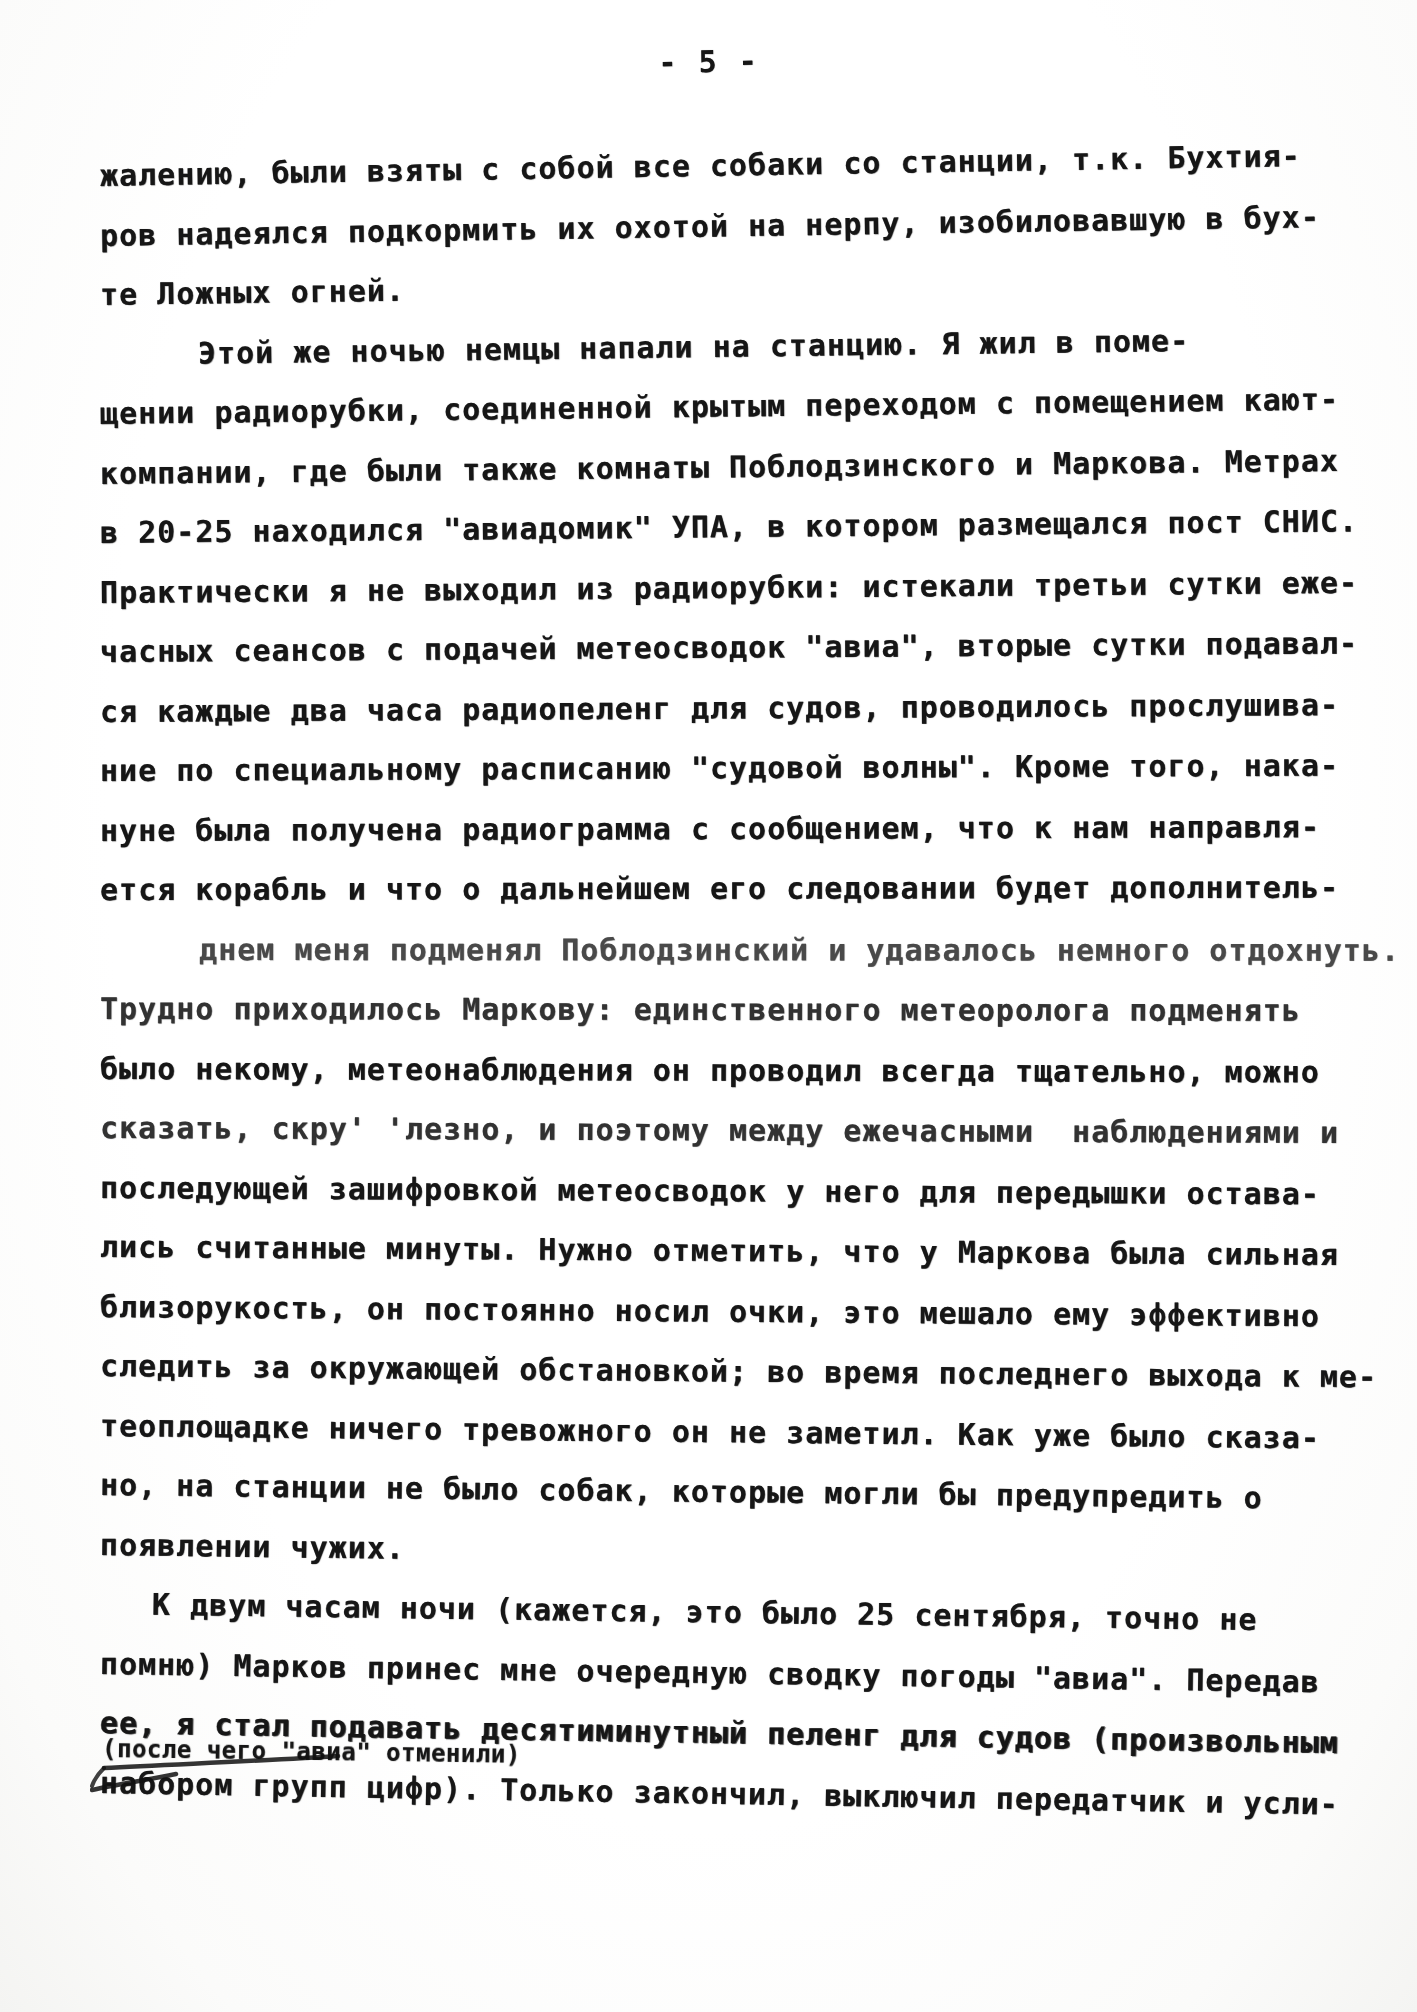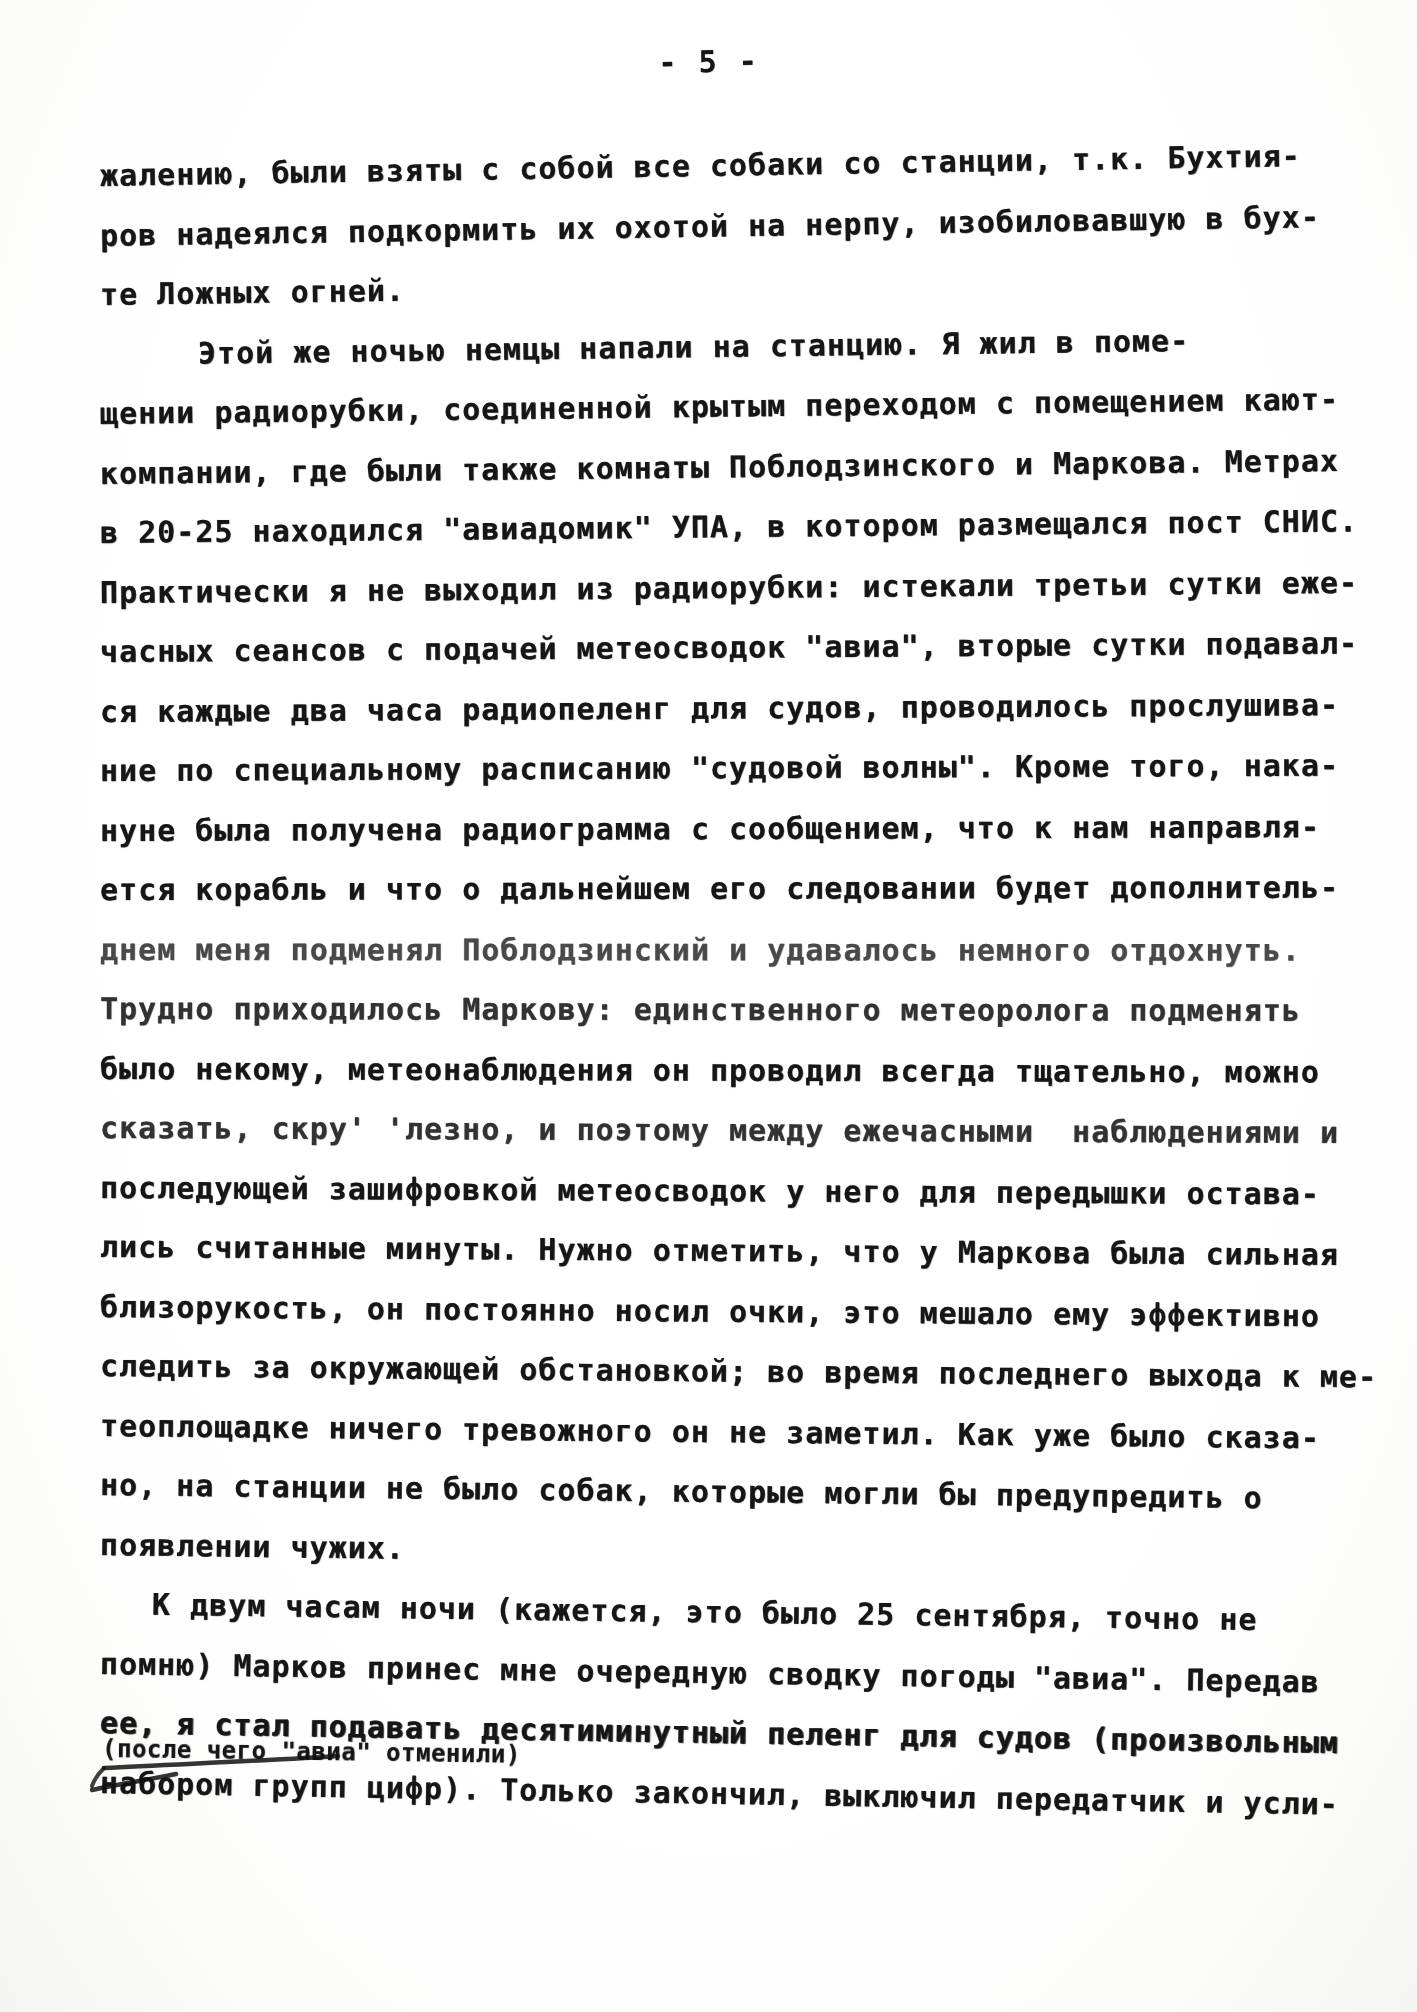--- a/index.html
+++ b/index.html
@@ -44,21 +44,21 @@
     font-weight: 700;
     letter-spacing: 1px;
     white-space: pre;
     transform-origin: 0 50%;
     text-shadow:
       0.5px 0.4px 0.8px rgba(0,0,0,0.55),
       -0.3px 0 0.5px rgba(0,0,0,0.30);
   }
   .indent-lg { padding-left: 98px; }
   .indent-md { padding-left: 52px; }
-  .faded   { opacity: 0.78; }
+  .faded   { opacity: 0.78; text-align: right; }
   .faded-2 { opacity: 0.88; }
   .overstruck {
     text-shadow:
       1px 0.6px 0.9px rgba(0,0,0,0.75),
       -0.5px 0 0.6px rgba(0,0,0,0.45);
   }
   .inserted-correction {
     position: absolute;
     top: 1735px;
     left: 102px;

